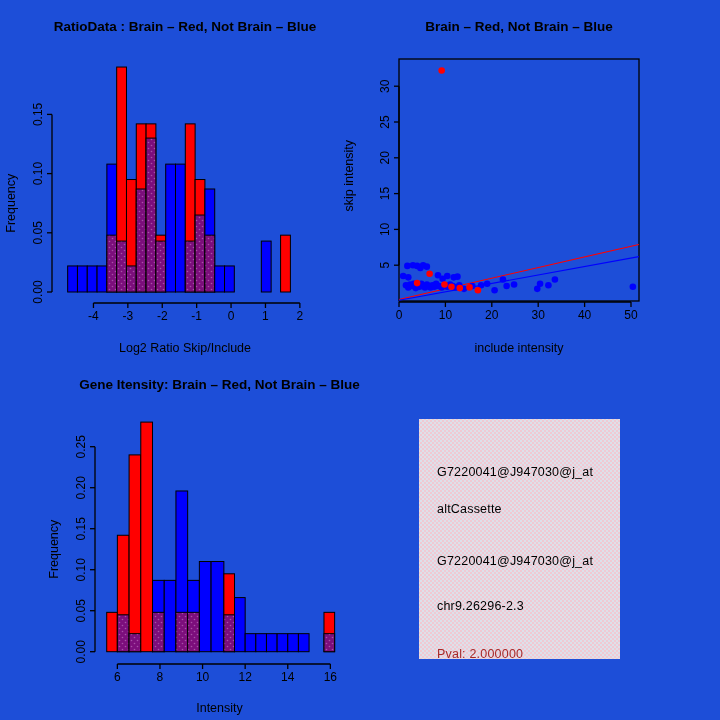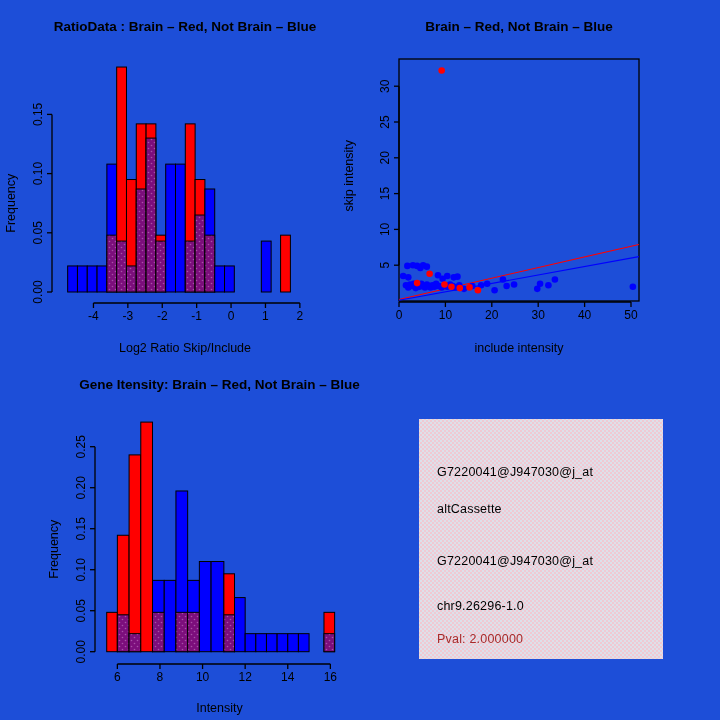--- a/index.html
+++ b/index.html
@@ -2,21 +2,21 @@
 <html><head>
 <meta charset="utf-8">
 <style>
   html,body{margin:0;padding:0;background:#ffffff;}
   #canvas{position:relative;width:720px;height:720px;background:#1d4ed8;overflow:hidden;
           font-family:"Liberation Sans",sans-serif;}
   .panel{position:absolute;width:360px;height:360px;}
   #p1{left:0;top:0;} #p2{left:338px;top:0;} #p3{left:16px;top:360px;margin-left:27px;} #p4{left:360px;top:360px;}
   svg{display:block;}
   svg text{font-family:"Liberation Sans",sans-serif;fill:#000;}
-  .info-box{position:absolute;left:59px;top:59px;width:244px;height:240px;
+  .info-box{position:absolute;left:59px;top:59px;width:201px;height:240px;
     background-color:#F0C9D3;
     background-image:radial-gradient(#DDE0EA 1px, transparent 1.2px),
                      radial-gradient(#DDE0EA 1px, transparent 1.2px);
     background-size:4px 4px;background-position:0 0,2px 2px;}
   .info-line{position:absolute;left:18px;font-size:12.5px;color:#000;white-space:nowrap;
              letter-spacing:0.2px;}
   .pval{color:#A62A2A;}
 </style>
 </head>
 <body>
@@ -247,17 +247,17 @@
         <rect x="255.41500000000002" y="273.65999999999997" width="10.650000000000034" height="18.04000000000002" fill="#0000FF" stroke="#000" stroke-width="1"></rect>
         <rect x="280.975" y="252.33999999999997" width="10.649999999999977" height="39.360000000000014" fill="#FF0000" stroke="#000" stroke-width="1"></rect>
         <rect x="280.975" y="273.65999999999997" width="10.649999999999977" height="18.04000000000002" fill="url(#pd2)" stroke="#000" stroke-width="1"></rect>
       </svg>
   </div>
   <div class="panel" id="p4">
     <div class="info-box">
       <span class="info-line" style="top:46px">G7220041@J947030@j_at</span>
       <span class="info-line" style="top:83px">altCassette</span>
       <span class="info-line" style="top:135px">G7220041@J947030@j_at</span>
-      <span class="info-line" style="top:180px">chr9.26296-1.0</span>
-      <span class="info-line pval" style="top:213px">Pval: 2.000000</span>
+      <span class="info-line" style="top:180px">chr9.26296-2.3</span>
+      <span class="info-line pval" style="top:228px">Pval: 2.000000</span>
     </div>
   </div>
 </div>
 
 </body></html>

